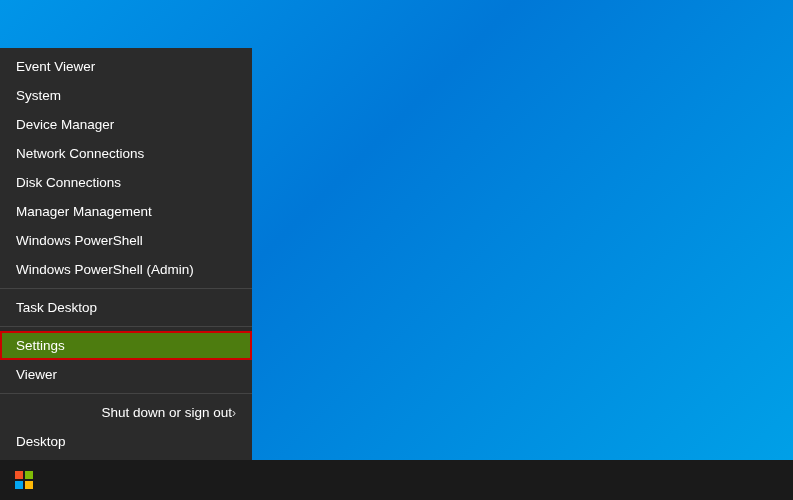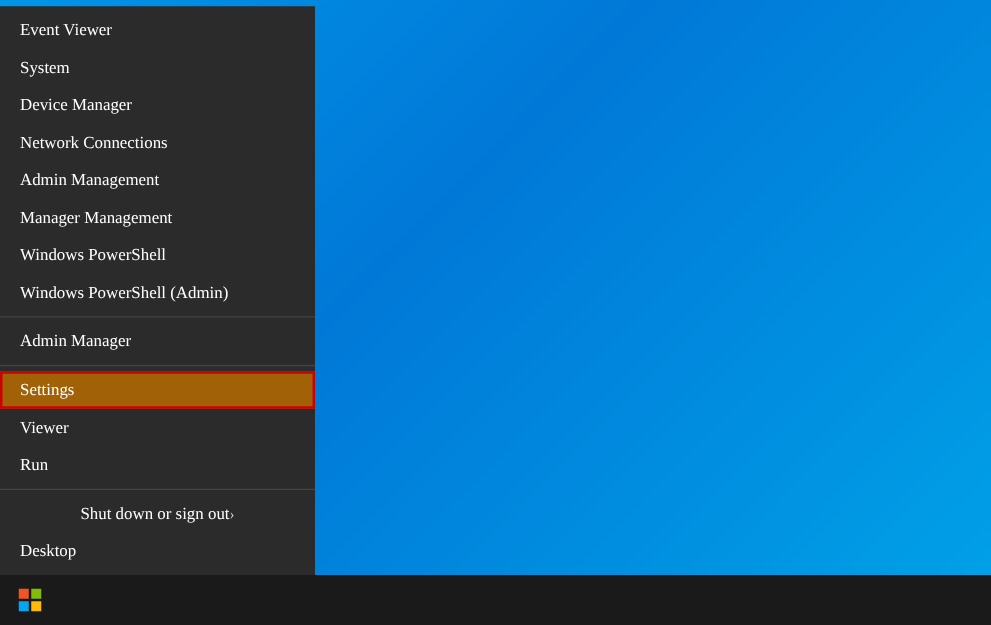--- a/index.html
+++ b/index.html
@@ -1,15 +1,15 @@
 <!DOCTYPE html>
 <html><head>
   <meta charset="utf-8">
   <style>
-    * { margin: 0; padding: 0; box-sizing: border-box; font-family: Liberation Serif, serif; }
+    * { margin: 0; padding: 0; box-sizing: border-box; }
 
     body {
       width: 793px;
       height: 500px;
       overflow: hidden;
       background: #0078d7;
       font-family: 'Segoe UI', Arial, sans-serif;
       position: relative;
     }
 
@@ -75,27 +75,27 @@
       align-items: center;
       padding: 7px 16px;
       color: #ffffff;
       font-size: 13.5px;
       cursor: pointer;
       position: relative;
       white-space: nowrap;
     }
 
     .menu-item.highlighted {
-      background: #a16207;
+      background: #4d7c0f;
       outline: 2px solid #cc0000;
       outline-offset: -2px;
     }
 
     .menu-item.has-submenu {
-      justify-content: center;
+      justify-content: flex-end;
     }
 
     .menu-divider {
       height: 1px;
       background: #444444;
       margin: 4px 0;
     }
 
     .submenu-arrow {
       font-size: 12px;
@@ -115,44 +115,41 @@
       <div class="menu-item">
         <span>System</span>
       </div>
       <div class="menu-item">
         <span>Device Manager</span>
       </div>
       <div class="menu-item">
         <span>Network Connections</span>
       </div>
       <div class="menu-item">
-        <span>Admin Management</span>
+        <span>Disk Connections</span>
       </div>
       <div class="menu-item">
         <span>Manager Management</span>
       </div>
       <div class="menu-item">
         <span>Windows PowerShell</span>
       </div>
       <div class="menu-item">
         <span>Windows PowerShell (Admin)</span>
       </div>
       <div class="menu-divider"></div>
       <div class="menu-item">
-        <span>Admin Manager</span>
+        <span>Task Desktop</span>
       </div>
       <div class="menu-divider"></div>
       <div class="menu-item highlighted">
         <span>Settings</span>
       </div>
       <div class="menu-item">
         <span>Viewer</span>
-      </div>
-      <div class="menu-item">
-        <span>Run</span>
       </div>
       <div class="menu-divider"></div>
       <div class="menu-item has-submenu">
         <span>Shut down or sign out</span>
         <span class="submenu-arrow">›</span>
       </div>
       <div class="menu-item">
         <span>Desktop</span>
       </div>
     </div>

